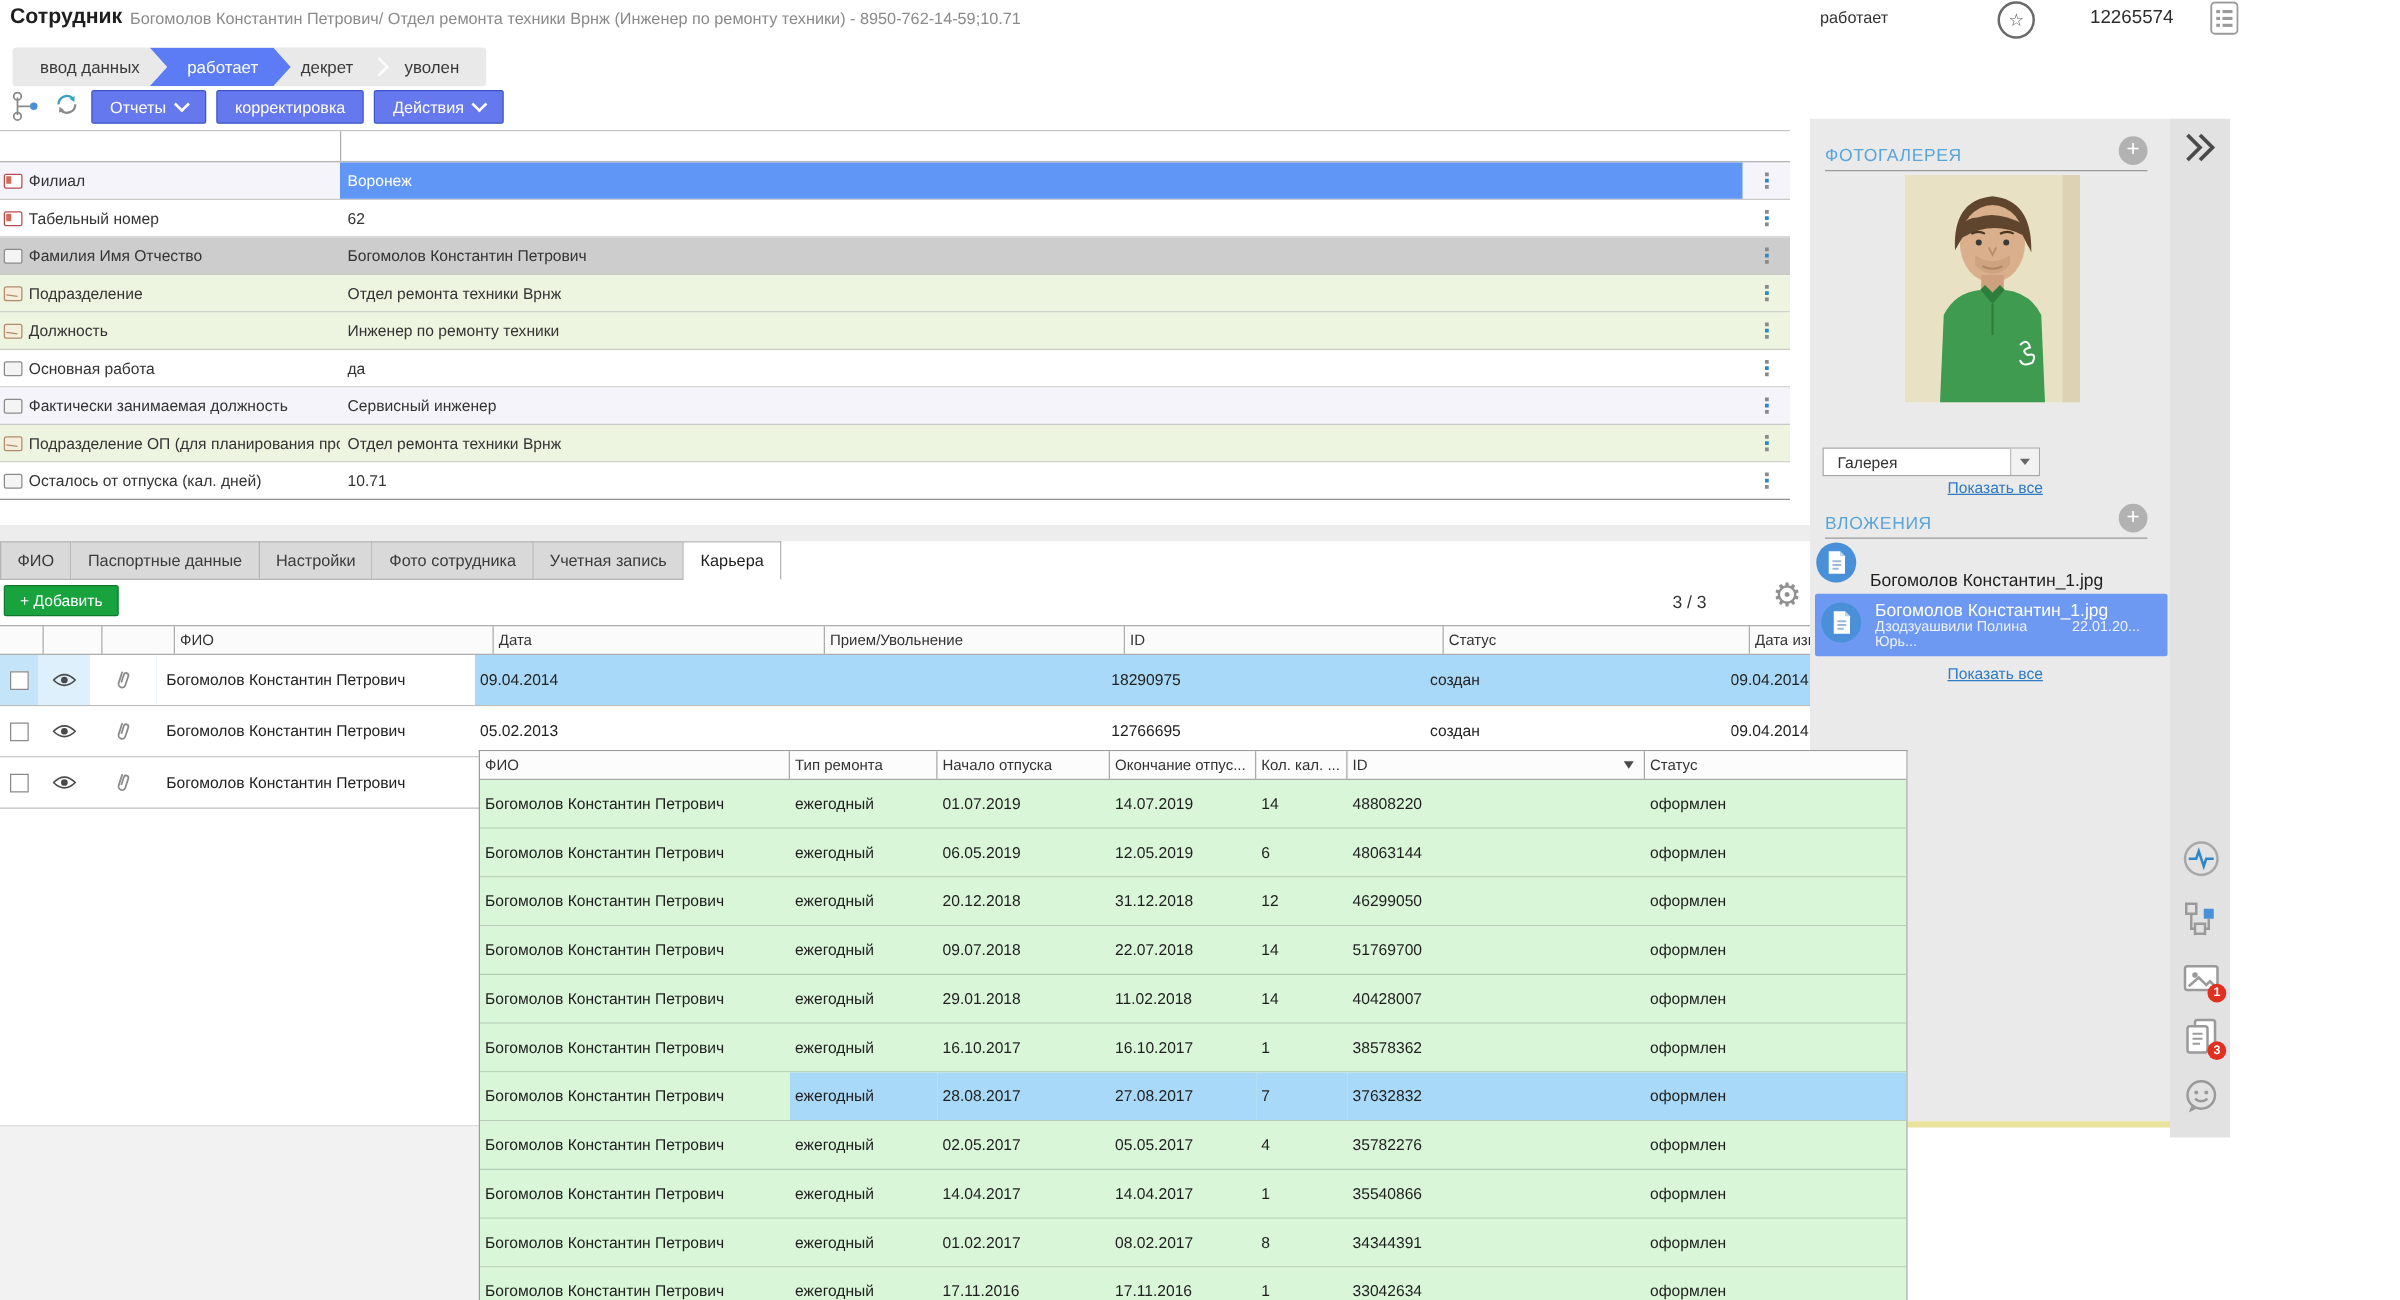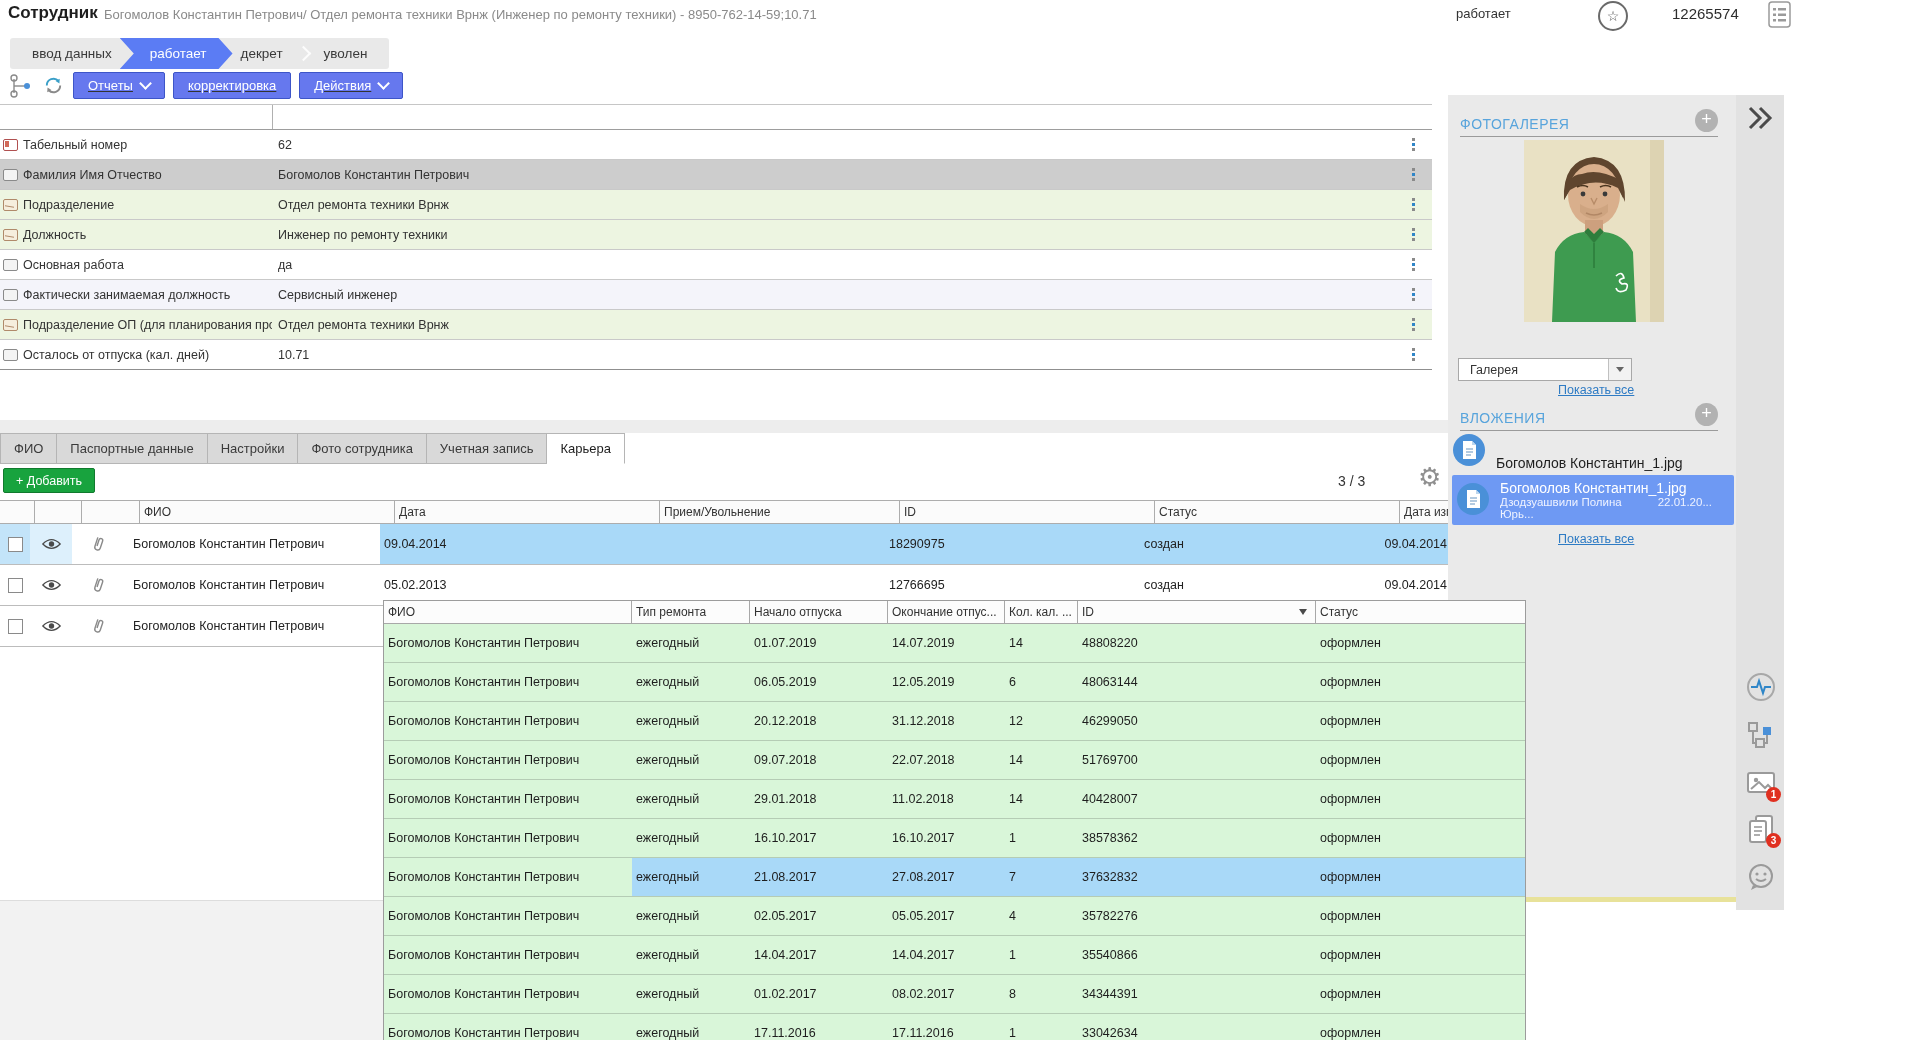--- a/index.html
+++ b/index.html
@@ -20,21 +20,21 @@
   .workflow{left:10px;top:38px;height:31px;background:#e9e9e9;border-radius:3px;
             display:inline-flex;align-items:center;padding:0 6px;}
   .wf-step{font-size:13.5px;color:#3a3a3a;padding:0 16px;line-height:31px;cursor:pointer;white-space:nowrap;}
   .wf-step.active{background:#5b7cf4;color:#fff;
       clip-path:polygon(0 0,calc(100% - 14px) 0,100% 50%,calc(100% - 14px) 100%,0 100%,14px 50%);
       padding:0 26px 0 30px;margin:0 -8px;height:31px;}
   .wf-sep{width:9px;height:9px;border-top:2px solid #fcfcfc;border-right:2px solid #fcfcfc;
           transform:rotate(45deg);margin:0 -1px;flex:none;}
 
   
-  .toolbar{left:8px;top:72px;display:flex;align-items:center;gap:8px;text-decoration:underline;}
+  .toolbar{left:8px;top:72px;display:flex;align-items:flex-start;gap:8px;}
   .tool-icon{width:26px;height:26px;cursor:pointer;}
   .tbtn{height:27px;background:#6678ee;border:1px solid #3d55c8;border-radius:2px;color:#fff;
         font-size:13px;display:inline-flex;align-items:center;gap:8px;padding:0 14px;cursor:pointer;}
   .btn-chev{width:7px;height:7px;border-right:2px solid #fff;border-bottom:2px solid #fff;
             transform:rotate(45deg);margin-top:-4px;}
 
   
   .form{left:0;top:104px;width:1432px;}
   .form-headrow{display:flex;height:24px;border-top:1px solid #c6c6c6;border-bottom:1px solid #9d9d9d;background:#fff;}
   .form-headrow .hl{width:272px;border-right:1px solid #b0b0b0;}
@@ -188,20 +188,32 @@
       <span>Действия</span>
       <span class="btn-chev"></span>
     </button>
   </div>
 
   <div class="abs form">
     <div class="form-headrow">
         <div class="hl"></div>
       </div>
     <div>
+        <div class="form-row bg-lav">
+          <div class="f-label">
+            <span class="fi red"></span>
+            <span>Филиал</span>
+          </div>
+          <div class="f-value val-blue">Воронеж</div>
+          <div class="f-dots">
+            <i></i>
+            <i></i>
+            <i></i>
+          </div>
+        </div>
         <div class="form-row bg-white">
           <div class="f-label">
             <span class="fi red"></span>
             <span>Табельный номер</span>
           </div>
           <div class="f-value">62</div>
           <div class="f-dots">
             <i></i>
             <i></i>
             <i></i>
@@ -568,21 +580,21 @@
           <div class="vc v-type">ежегодный</div>
           <div class="vc v-start">16.10.2017</div>
           <div class="vc v-end">16.10.2017</div>
           <div class="vc v-days">1</div>
           <div class="vc v-id">38578362</div>
           <div class="vc v-status">оформлен</div>
         </div>
         <div class="v-row sel">
           <div class="vc v-fio">Богомолов Константин Петрович</div>
           <div class="vc v-type">ежегодный</div>
-          <div class="vc v-start">21.08.2017</div>
+          <div class="vc v-start">28.08.2017</div>
           <div class="vc v-end">27.08.2017</div>
           <div class="vc v-days">7</div>
           <div class="vc v-id">37632832</div>
           <div class="vc v-status">оформлен</div>
         </div>
         <div class="v-row">
           <div class="vc v-fio">Богомолов Константин Петрович</div>
           <div class="vc v-type">ежегодный</div>
           <div class="vc v-start">02.05.2017</div>
           <div class="vc v-end">05.05.2017</div>

